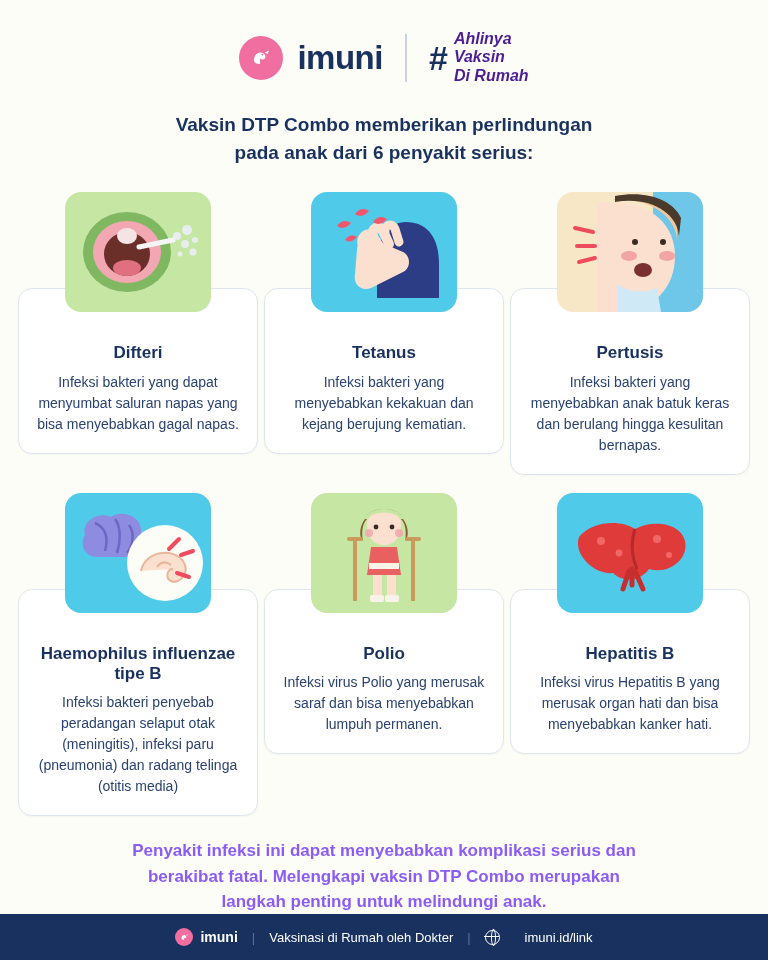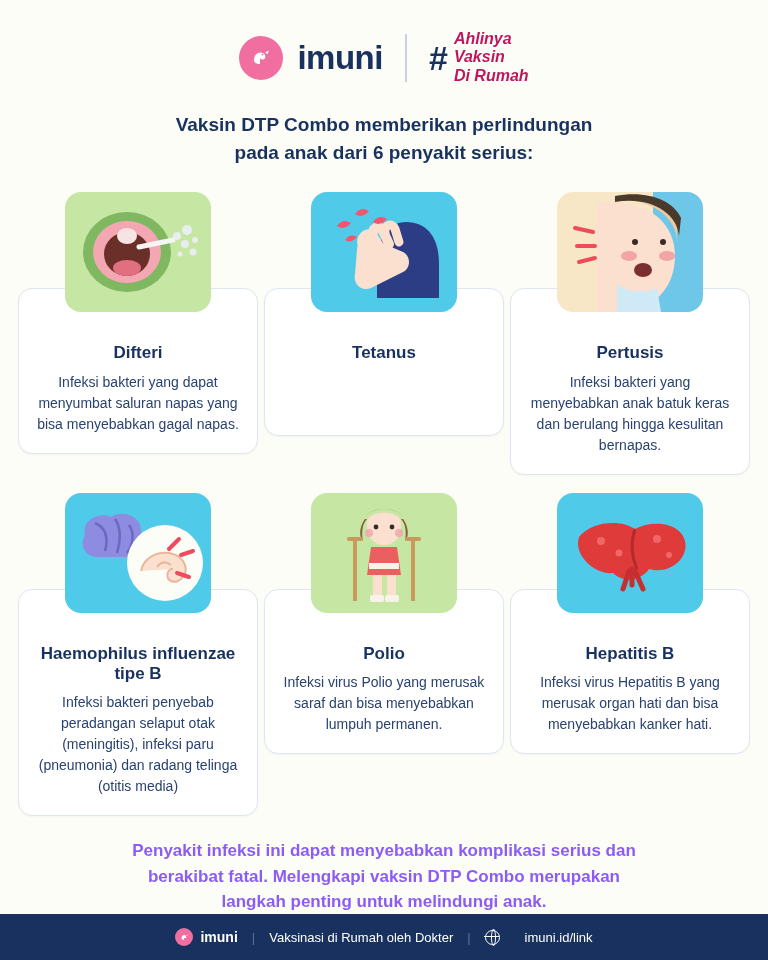--- a/index.html
+++ b/index.html
@@ -66,21 +66,21 @@
     font-size: 34px;
     font-weight: bold;
     color: #18315f;
     line-height: 1;
   }
   .tagline-lines {
     font-style: italic;
     font-weight: bold;
     font-size: 16px;
     line-height: 1.15;
-    color: #be185d;
+    color: #4c1d95;
   }
 
   
   .intro {
     margin-top: 26px;
     text-align: center;
     font-size: 19px;
     font-weight: bold;
     line-height: 1.45;
     color: #18315f;
@@ -251,20 +251,21 @@
           <path d="M62 44 C60 36, 68 32, 72 39 L78 52" fill="none" stroke="#fbe0cf" stroke-width="10" stroke-linecap="round"></path>
           <path d="M74 40 C73 33, 81 30, 84 37 L88 50" fill="none" stroke="#fbe0cf" stroke-width="9" stroke-linecap="round"></path>
           <path d="M26 34 q6 -8 14 -3 q-7 8 -14 3 Z" fill="#f2566b"></path>
           <path d="M44 22 q6 -8 14 -3 q-7 8 -14 3 Z" fill="#f2566b"></path>
           <path d="M62 30 q6 -8 14 -3 q-7 8 -14 3 Z" fill="#f2566b"></path>
           <path d="M34 48 q5 -7 12 -3 q-6 7 -12 3 Z" fill="#f2566b"></path>
         </svg>
       </div>
       <div class="card">
         <div class="card-title">Tetanus</div>
+        <div class="card-desc">Infeksi bakteri yang menyebabkan kekakuan dan kejang berujung kematian.</div>
       </div>
     </div>
 
     <div class="cell">
       <div class="thumb" style="background:#f7e7c6">
         <svg width="146" height="120" viewBox="0 0 146 120" aria-hidden="true">
           <rect x="96" y="0" width="50" height="120" fill="#6ec7e8"></rect>
           <path d="M52 10 C96 10, 118 34, 118 64 C118 96, 96 120, 60 120 L40 120 L40 10 Z" fill="#fbe0cf"></path>
           <path d="M56 8 C96 6, 120 26, 120 50 L120 34 C118 14, 96 2, 62 4 Z" fill="#f0c89f"></path>
           <path d="M58 10 C92 4, 120 20, 122 44 L124 26 C116 8, 90 -2, 58 4 Z" fill="#4a3a2c"></path>

